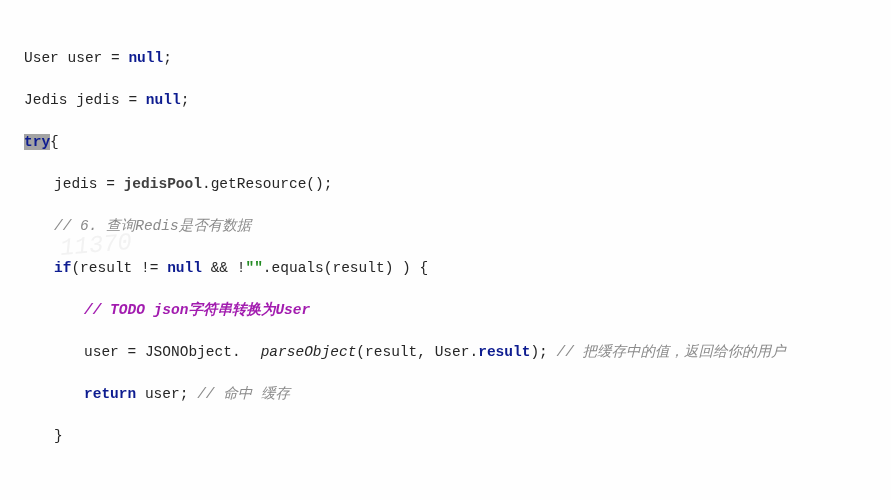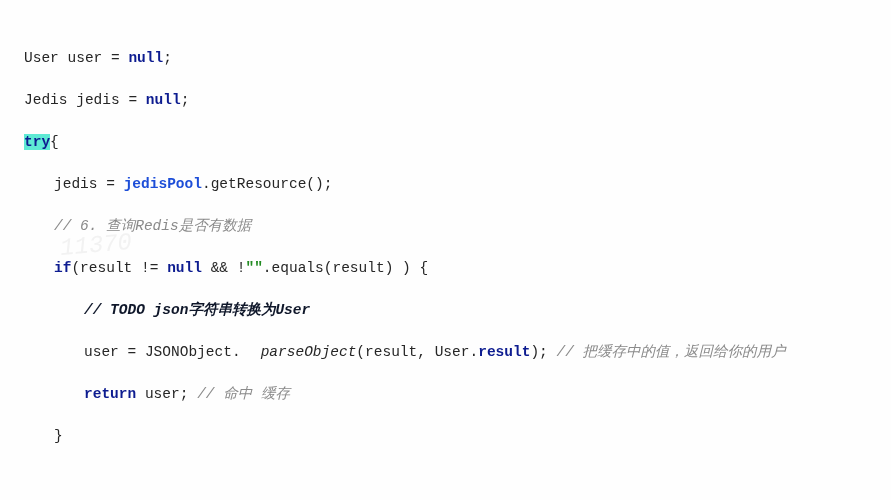--- a/index.html
+++ b/index.html
@@ -17,25 +17,25 @@
     white-space: pre;
     padding: 6px 0 0 4px;
     color: #262626;
     position: relative;
   }
   .ln { display: block; font-family: Liberation Mono, monospace; }
   .pad0 { padding-left: 20px; }
   .pad1 { padding-left: 50px; }
   .pad2 { padding-left: 80px; }
   .kw { color: #0d1c90; font-weight: bold; }       
-  .boxed { background: #5eead4; }
-  .field { color: #1d4ed8; font-weight: bold; }    
+  .boxed { background: #a3a3a3; }
+  .field { color: #404040; font-weight: bold; }    
   .str { color: #228b22; font-weight: bold; }      
   .cmt { color: #8a8a8a; font-style: italic; }     
-  .cmtb { color: #0f172a; font-style: italic; font-weight: bold; } 
+  .cmtb { color: #a21caf; font-style: italic; font-weight: bold; } 
   .it { font-style: italic; margin-left: 20px; }
   .faint {
     position: absolute;
     left: 60px;
     top: 235px;
     font-size: 24px;
     color: #f2f2f2;
     font-style: italic;
     transform: rotate(-5deg);
     pointer-events: none;

